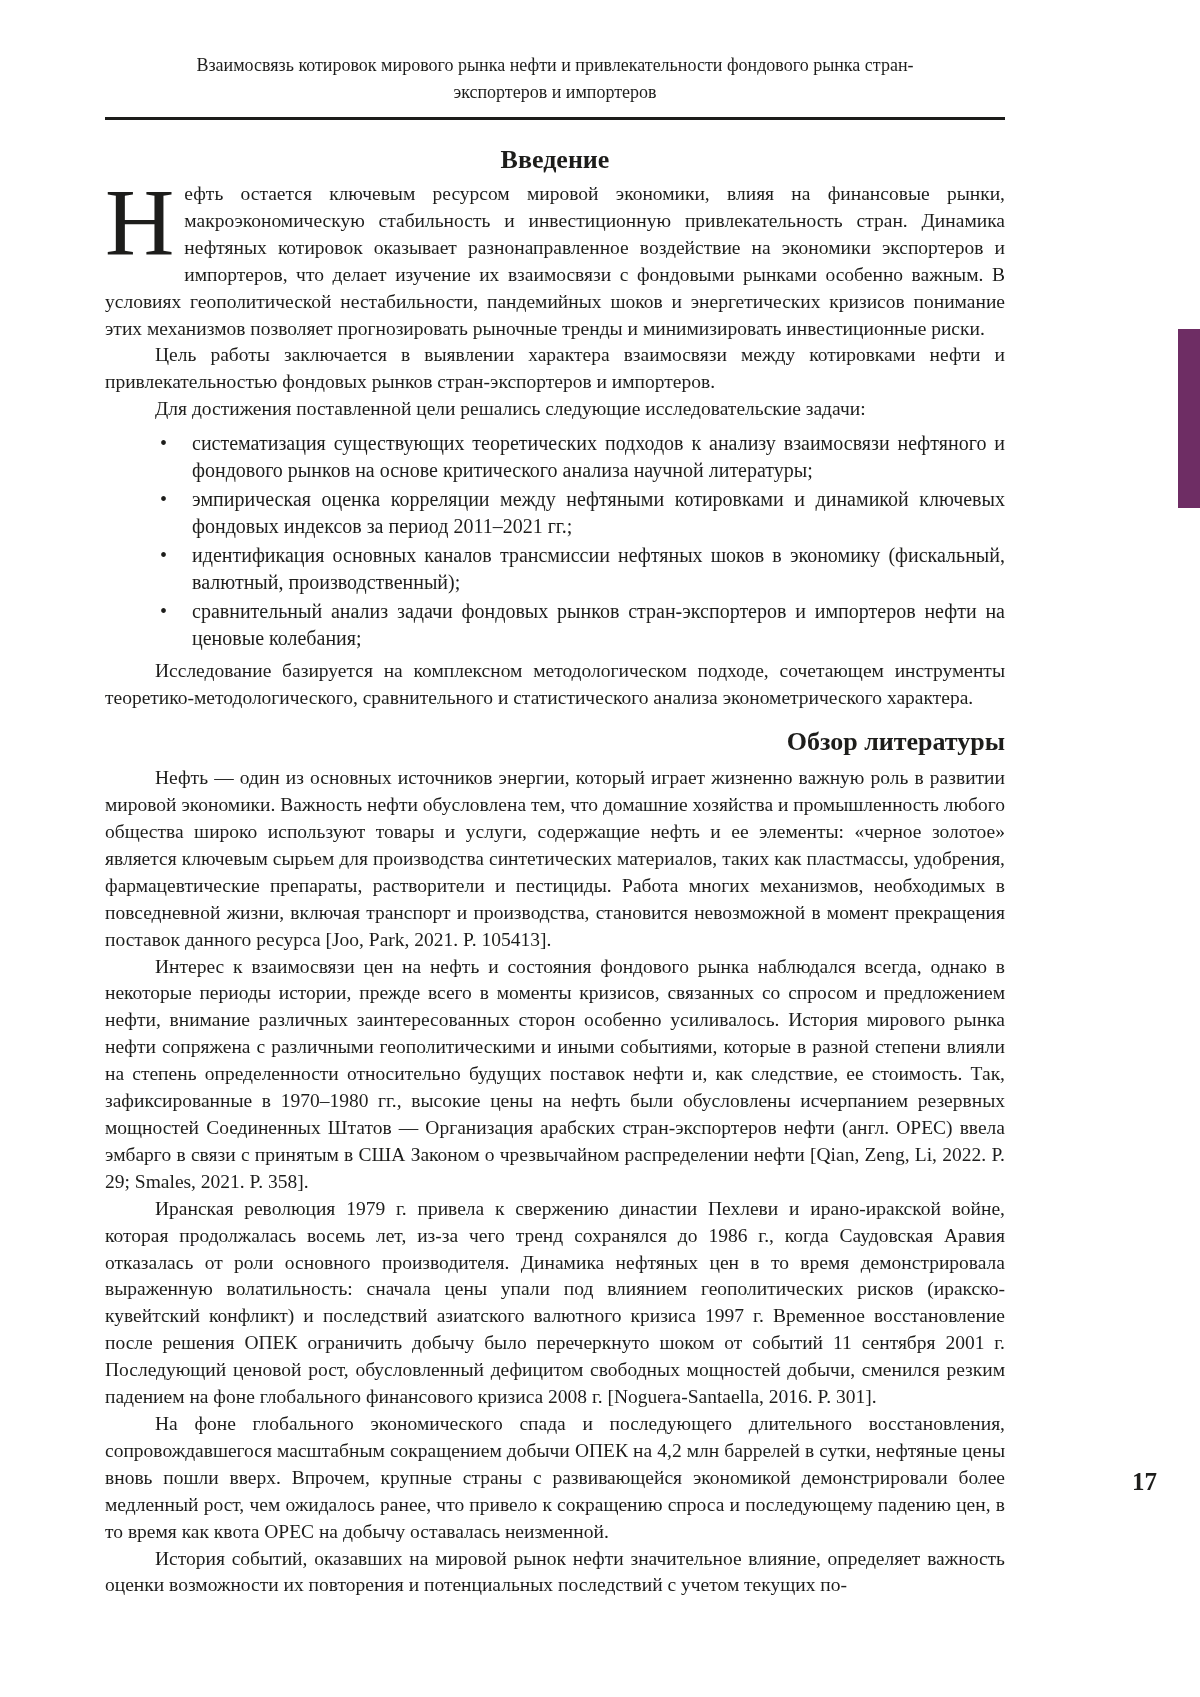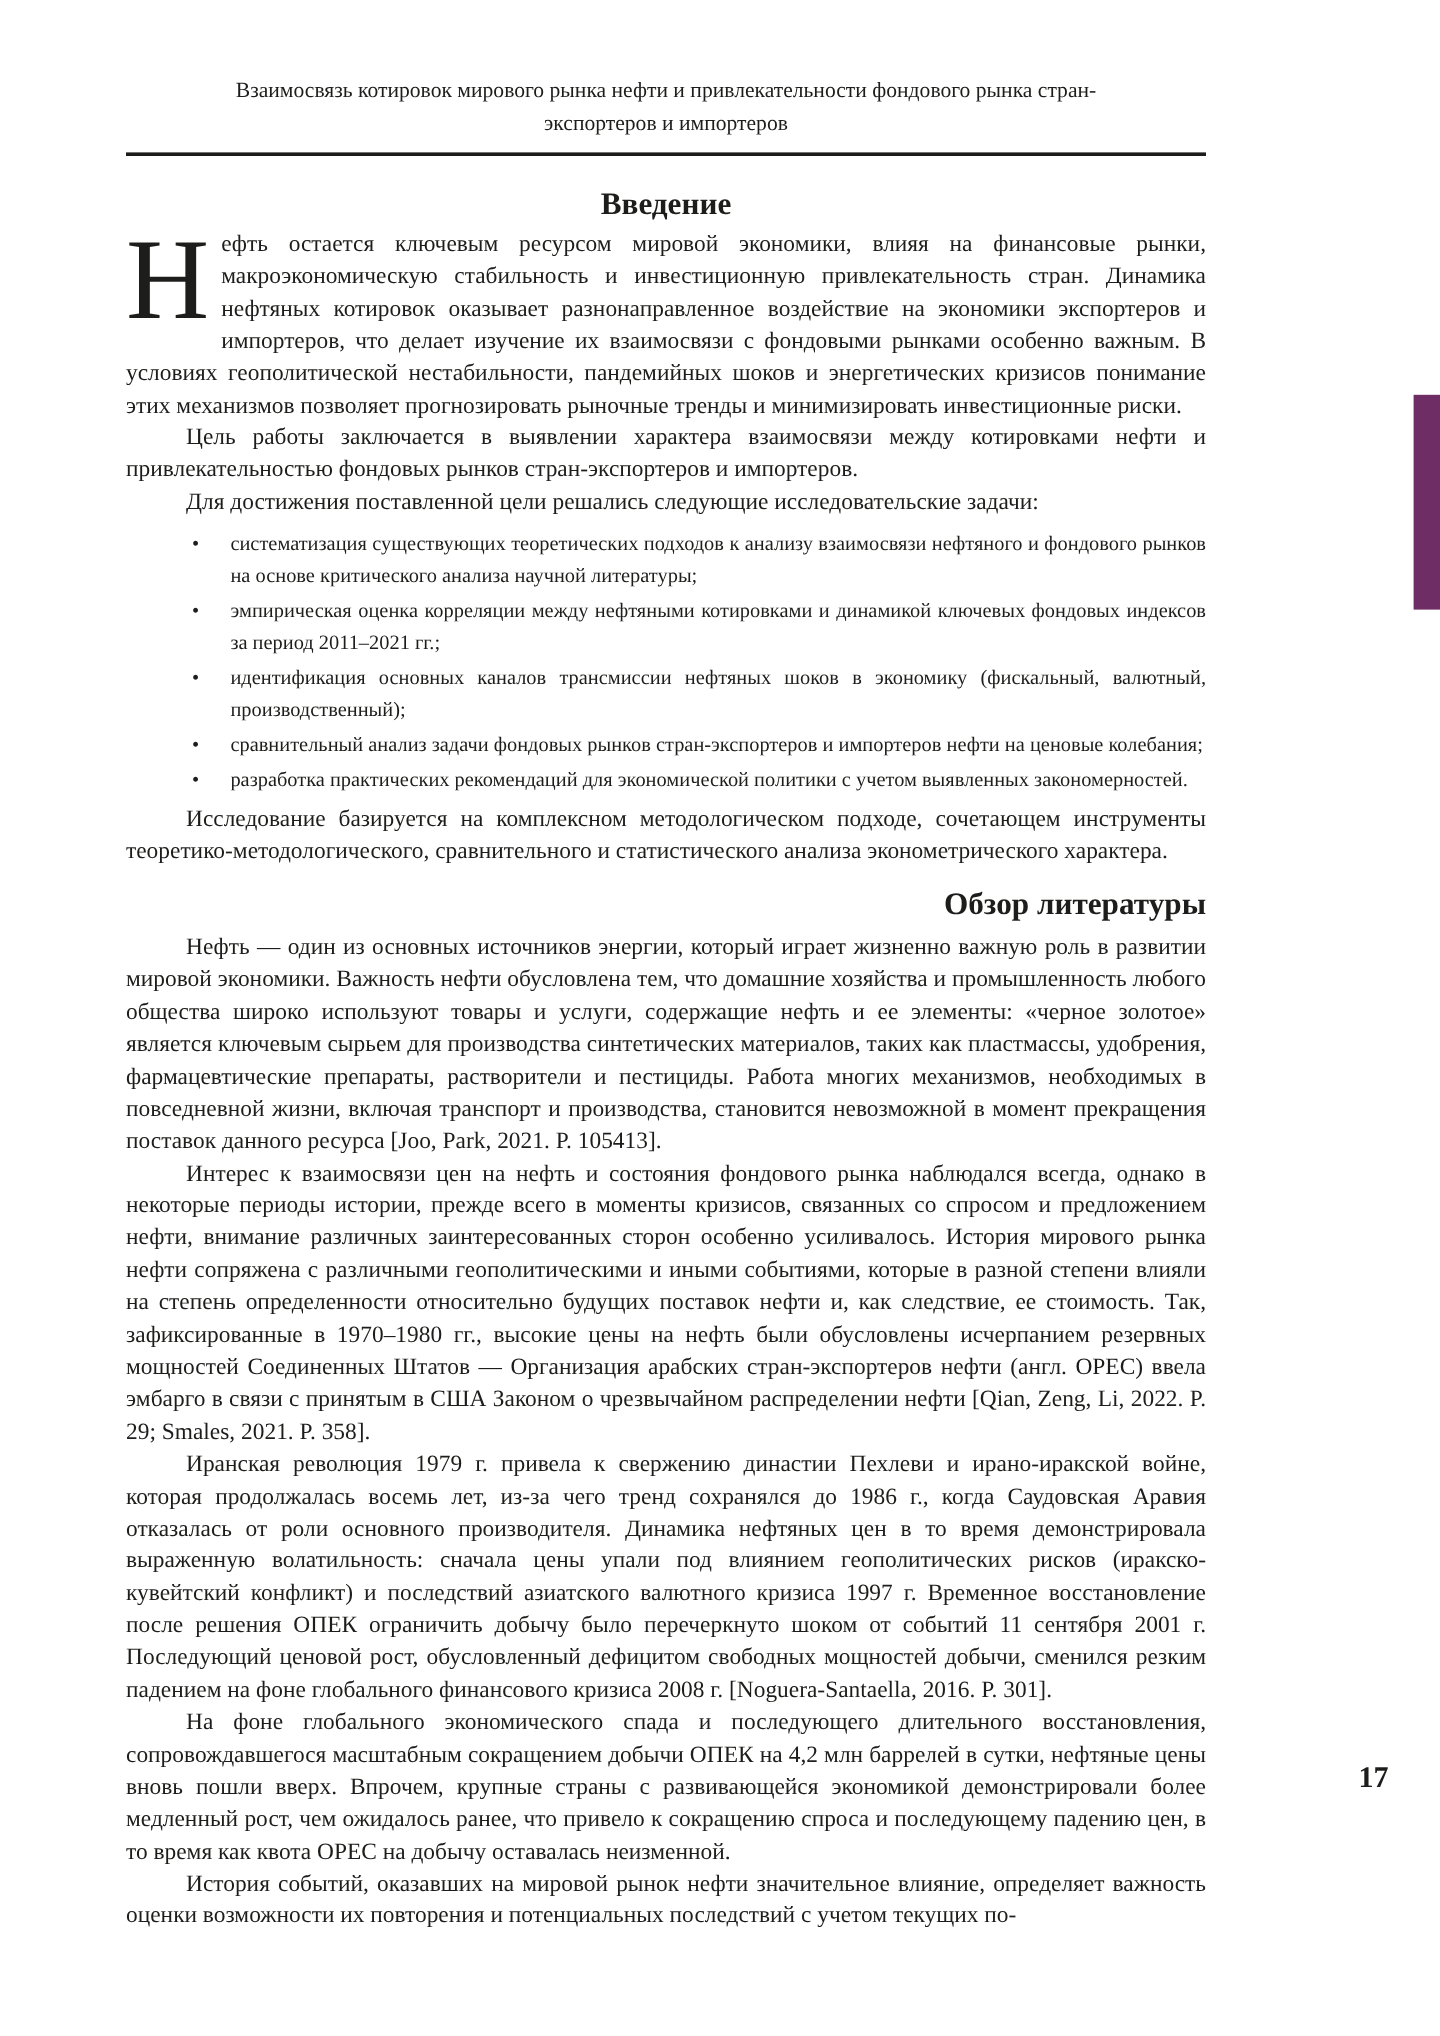--- a/index.html
+++ b/index.html
@@ -11,21 +11,21 @@
     width: 1200px;
     height: 1697px;
     position: relative;
     font-family: "Liberation Serif", "DejaVu Serif", serif;
     color: #1d1d1b;
     overflow: hidden;
   }
   .content {
     position: absolute;
     left: 105px;
-    top: 12px;
+    top: 2px;
     width: 900px;
   }
   .running-head {
     margin-top: 50px;
     text-align: center;
     font-size: 18px;
     line-height: 27px;
     font-weight: normal;
   }
   .head-rule {
@@ -63,21 +63,21 @@
   }
   ul.tasks {
     list-style: none;
     margin: 7px 0 7px 0;
     padding: 0;
   }
   ul.tasks li {
     position: relative;
     padding-left: 87px;
     margin: 2px 0;
-    font-size: 17px;
+    font-size: 20px;
     line-height: 26.9px;
     text-align: justify;
   }
   ul.tasks li::before {
     content: "\2022";
     position: absolute;
     left: 55px;
     top: 0;
   }
   .page-number {
@@ -115,21 +115,20 @@
 
   <p class="body-par indent">Цель работы заключается в выявлении характера взаимосвязи между котировками нефти и привлекательностью фондовых рынков стран-экспортеров и импортеров.</p>
 
   <p class="body-par indent">Для достижения поставленной цели решались следующие исследовательские задачи:</p>
 
   <ul class="tasks">
     <li>систематизация существующих теоретических подходов к анализу взаимосвязи нефтяного и фондового рынков на основе критического анализа научной литературы;</li>
     <li>эмпирическая оценка корреляции между нефтяными котировками и динамикой ключевых фондовых индексов за период 2011–2021 гг.;</li>
     <li>идентификация основных каналов трансмиссии нефтяных шоков в экономику (фискальный, валютный, производственный);</li>
     <li>сравнительный анализ задачи фондовых рынков стран-экспортеров и импортеров нефти на ценовые колебания;</li>
-    <li>разработка практических рекомендаций для экономической политики с учетом выявленных закономерностей.</li>
   </ul>
 
   <p class="body-par indent">Исследование базируется на комплексном методологическом подходе, сочетающем инструменты теоретико-методологического, сравнительного и статистического анализа эконометрического характера.</p>
 
   <div class="section-heading lit">Обзор литературы</div>
 
   <p class="body-par indent">Нефть — один из основных источников энергии, который играет жизненно важную роль в развитии мировой экономики. Важность нефти обусловлена тем, что домашние хозяйства и промышленность любого общества широко используют товары и услуги, содержащие нефть и ее элементы: «черное золотое» является ключевым сырьем для производства синтетических материалов, таких как пластмассы, удобрения, фармацевтические препараты, растворители и пестициды. Работа многих механизмов, необходимых в повседневной жизни, включая транспорт и производства, становится невозможной в момент прекращения поставок данного ресурса [Joo, Park, 2021. P. 105413].</p>
   <p class="body-par indent">Интерес к взаимосвязи цен на нефть и состояния фондового рынка наблюдался всегда, однако в некоторые периоды истории, прежде всего в моменты кризисов, связанных со спросом и предложением нефти, внимание различных заинтересованных сторон особенно усиливалось. История мирового рынка нефти сопряжена с различными геополитическими и иными событиями, которые в разной степени влияли на степень определенности относительно будущих поставок нефти и, как следствие, ее стоимость. Так, зафиксированные в 1970–1980 гг., высокие цены на нефть были обусловлены исчерпанием резервных мощностей Соединенных Штатов — Организация арабских стран-экспортеров нефти (англ. OPEC) ввела эмбарго в связи с принятым в США Законом о чрезвычайном распределении нефти [Qian, Zeng, Li, 2022. P. 29; Smales, 2021. P. 358].</p>
   <p class="body-par indent">Иранская революция 1979 г. привела к свержению династии Пехлеви и ирано-иракской войне, которая продолжалась восемь лет, из-за чего тренд сохранялся до 1986 г., когда Саудовская Аравия отказалась от роли основного производителя. Динамика нефтяных цен в то время демонстрировала выраженную волатильность: сначала цены упали под влиянием геополитических рисков (иракско-кувейтский конфликт) и последствий азиатского валютного кризиса 1997 г. Временное восстановление после решения ОПЕК ограничить добычу было перечеркнуто шоком от событий 11 сентября 2001 г. Последующий ценовой рост, обусловленный дефицитом свободных мощностей добычи, сменился резким падением на фоне глобального финансового кризиса 2008 г. [Noguera-Santaella, 2016. P. 301].</p>
   <p class="body-par indent">На фоне глобального экономического спада и последующего длительного восстановления, сопровождавшегося масштабным сокращением добычи ОПЕК на 4,2 млн баррелей в сутки, нефтяные цены вновь пошли вверх. Впрочем, крупные страны с развивающейся экономикой демонстрировали более медленный рост, чем ожидалось ранее, что привело к сокращению спроса и последующему падению цен, в то время как квота OPEC на добычу оставалась неизменной.</p>

